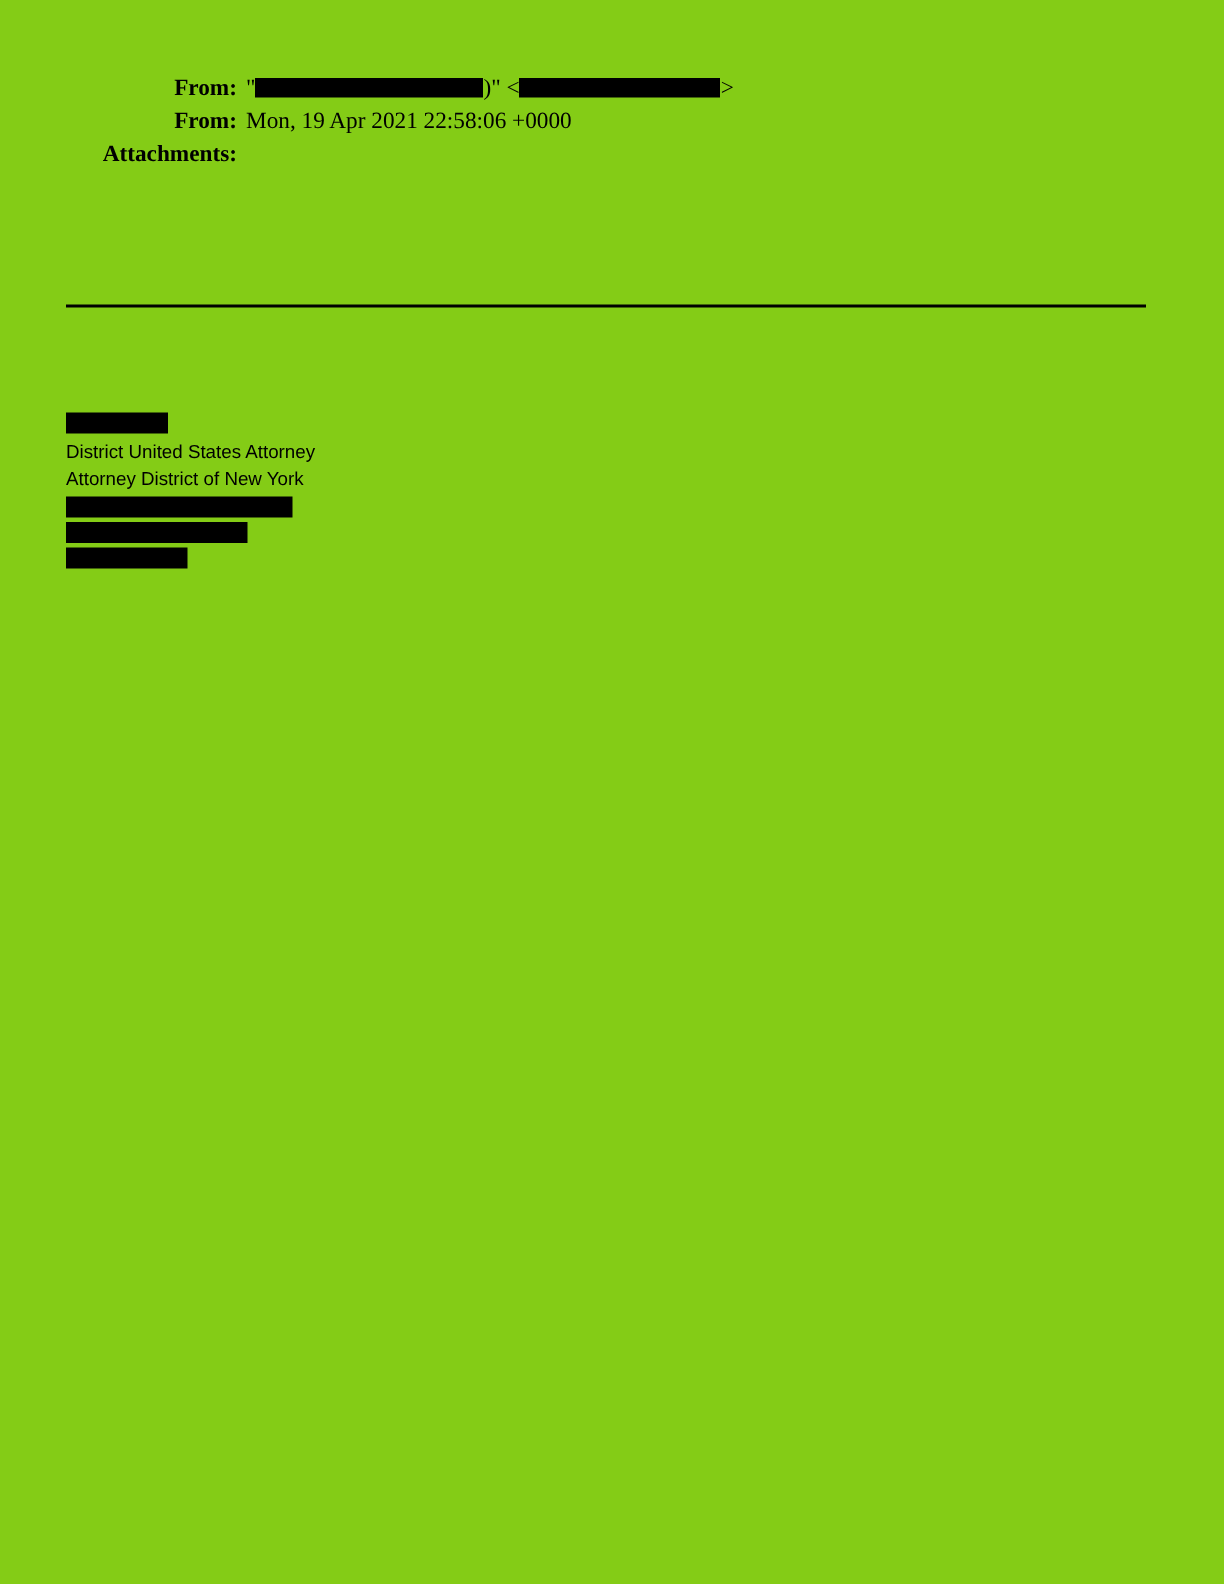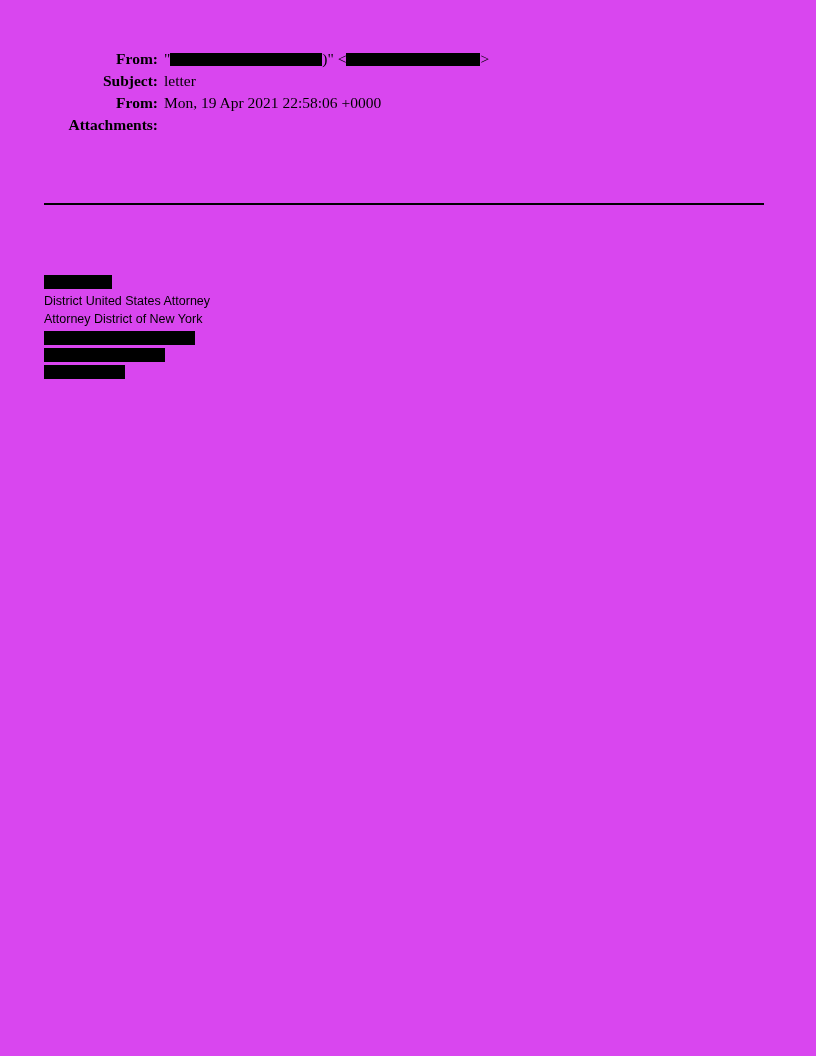--- a/index.html
+++ b/index.html
@@ -14,21 +14,21 @@
     font-family: "Liberation Serif", serif;
     color: #000000;
     overflow: hidden;
   }
   .page {
     position: absolute;
     left: 0;
     top: 0;
     width: 816px;
     height: 1056px;
-    background: #d946ef;
+    background: #84cc16;
   }
 
   
   .header {
     position: absolute;
     left: 44px;
     top: 48px;
     width: 728px;
   }
   .field-row {
@@ -131,24 +131,20 @@
 <div class="page">
 
   <div class="header">
 
     <div class="field-row">
       <div class="field-label">From:</div>
       <div class="field-value"><span>"</span><span class="redact r-from-name"></span><span>)"</span> <span>&lt;</span><span class="redact r-from-addr"></span><span>&gt;</span></div>
     </div>
 
 
-    <div class="field-row">
-      <div class="field-label">Subject:</div>
-      <div class="field-value">letter</div>
-    </div>
 
     <div class="field-row">
       <div class="field-label">From:</div>
       <div class="field-value">Mon, 19 Apr 2021 22:58:06 +0000</div>
     </div>
 
     <div class="field-row">
       <div class="field-label">Attachments:</div>
     </div>
 

